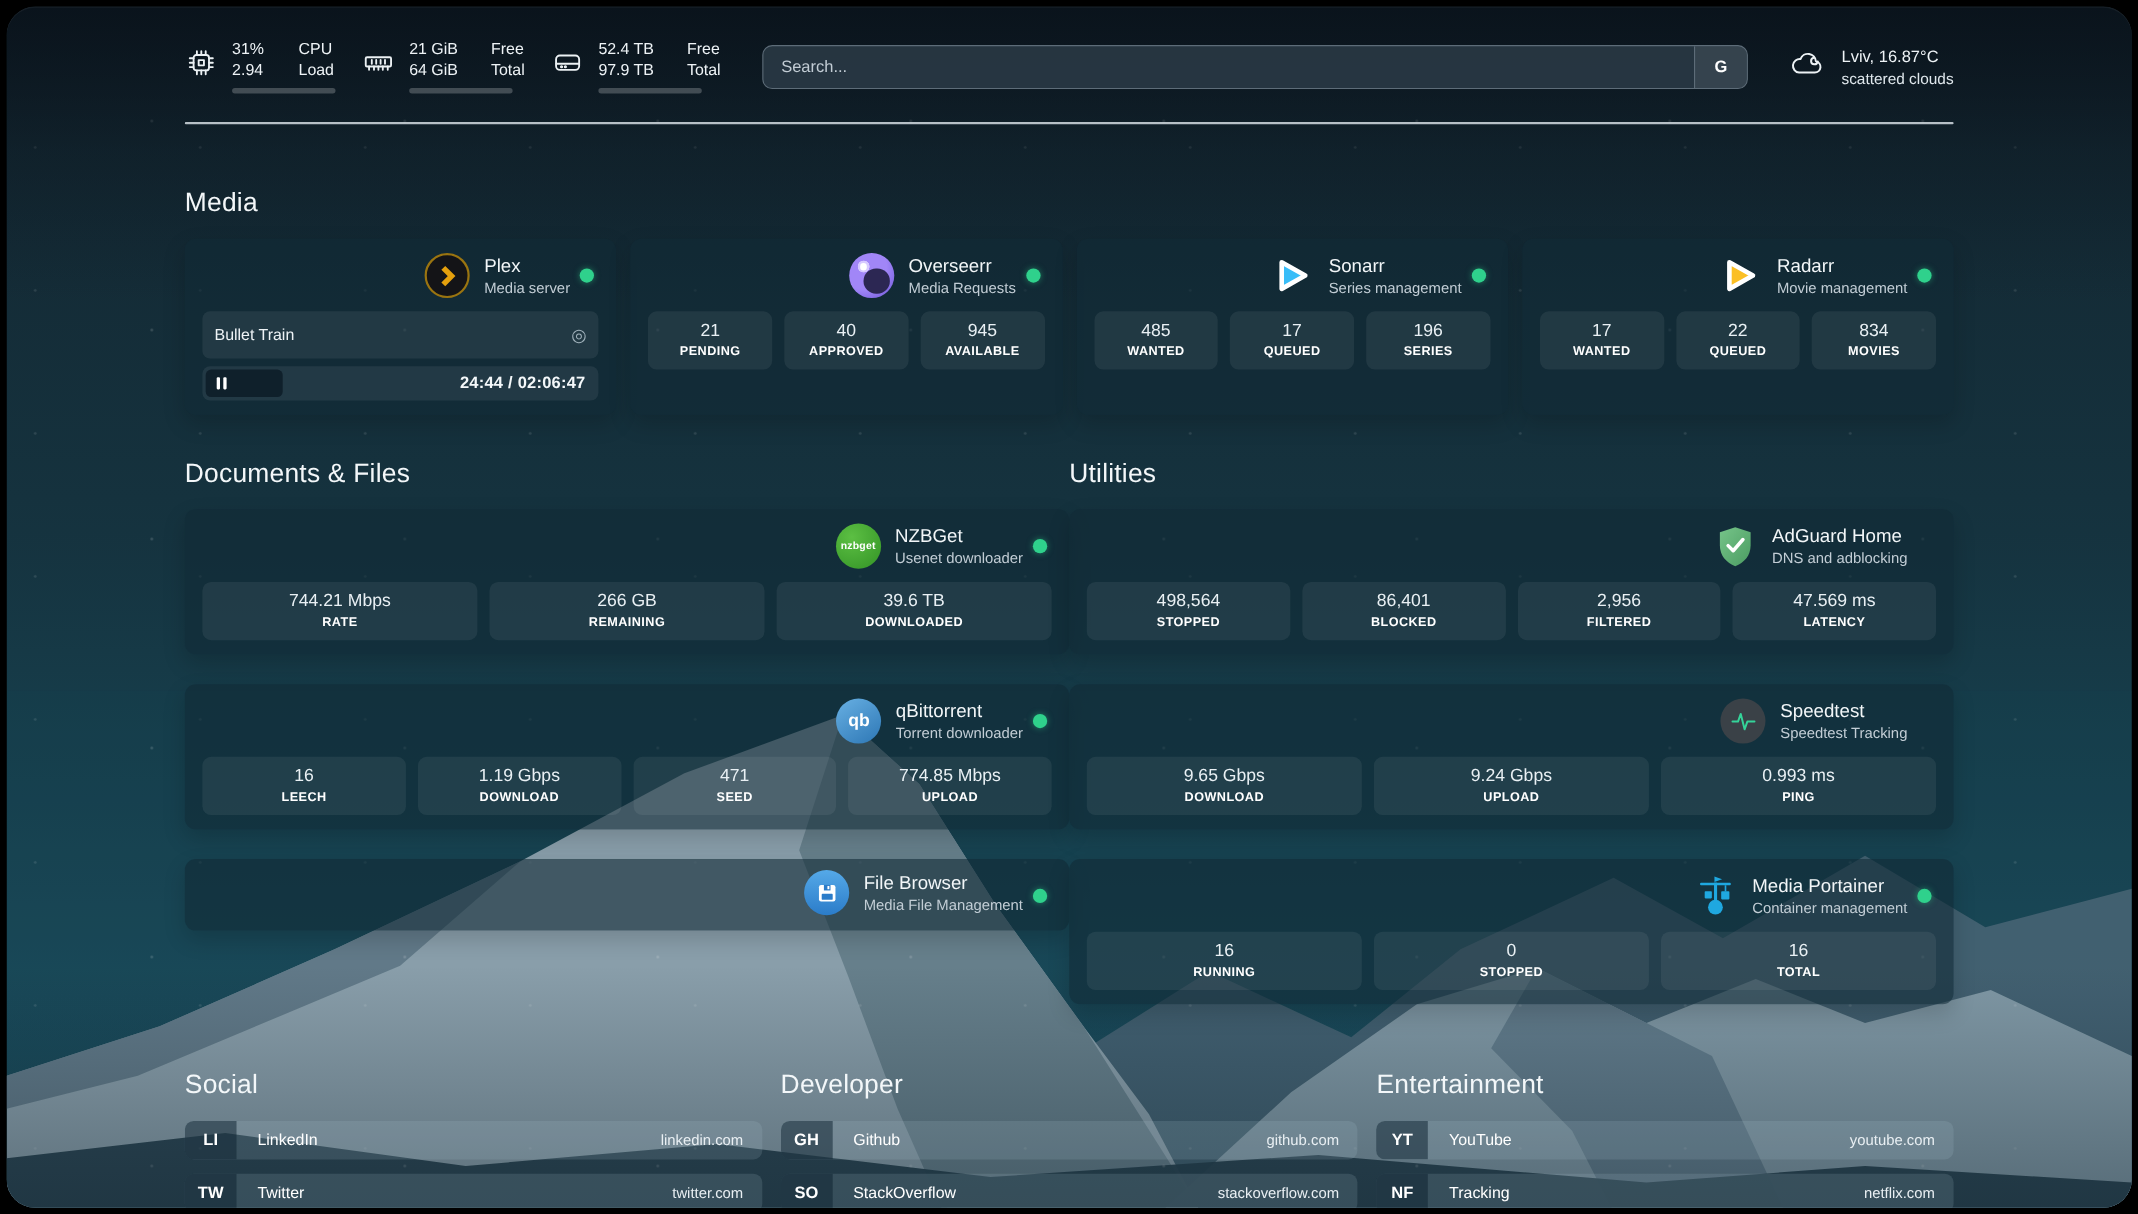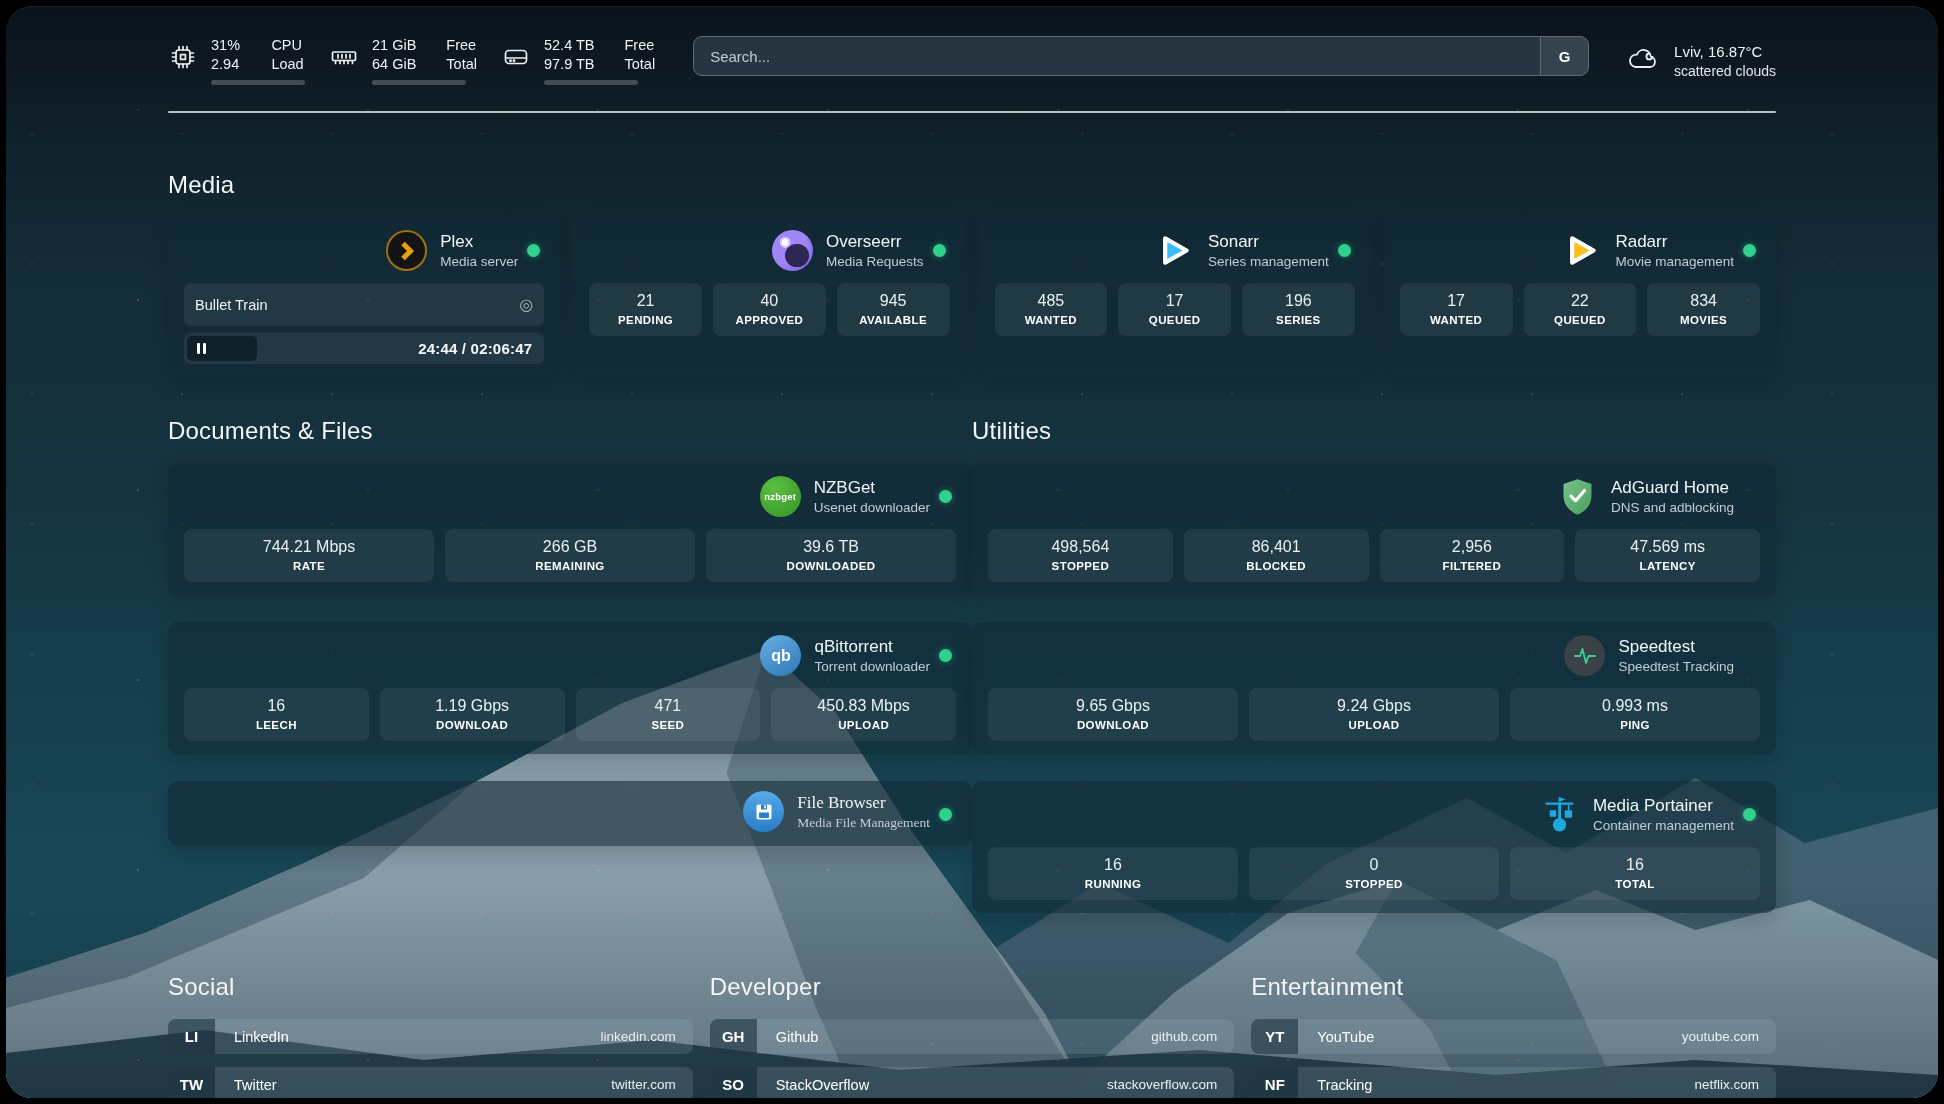--- a/index.html
+++ b/index.html
@@ -9,21 +9,21 @@
   .mountains{position:absolute;left:0;right:0;bottom:0;height:470px;z-index:0;display:block;width:100%;}
   .tint{position:absolute;inset:0;z-index:1;pointer-events:none;
     background:linear-gradient(180deg,rgba(8,16,24,.78) 0%,rgba(10,20,28,.30) 130px,rgba(10,20,28,0) 270px),
                linear-gradient(0deg,rgba(10,26,36,.35) 0%,rgba(10,26,36,0) 220px);}
   .snow{position:absolute;inset:0;z-index:1;pointer-events:none;opacity:.28;
     background-image:radial-gradient(rgba(255,255,255,.6) 1px,transparent 1.7px),radial-gradient(rgba(255,255,255,.4) 1px,transparent 1.6px);
     background-size:230px 190px,150px 130px;background-position:17px 9px,101px 63px;}
   .container{position:relative;z-index:2;width:1608px;margin:0 auto;}
 
   
-  .topbar{display:flex;padding-top:30px;}
+  .topbar{display:flex;align-items:center;padding-top:30px;}
   .metric{display:flex;align-items:flex-start;gap:13px;margin-right:24px;color:#eef3f6;}
   .metric-icon{width:30px;height:30px;margin-top:6px;flex:none;}
   .metric-icon svg{width:30px;height:30px;stroke:#ecf1f4;stroke-width:1.7;fill:none;stroke-linecap:round;stroke-linejoin:round;}
   .metric-body{display:grid;grid-template-columns:auto auto;column-gap:30px;row-gap:0;font-size:14.5px;line-height:19px;}
   .metric .bar{grid-column:1/3;width:94px;height:5px;margin-top:6px;background:rgba(255,255,255,.22);border-radius:3px;overflow:hidden;}
   .bar-fill{height:100%;background:#b9c5cd;border-radius:3px;}
   .search-wrap{flex:1;margin:0 36px 0 14px;height:38px;display:flex;align-items:stretch;border:1px solid #5d6c78;border-radius:9px;background:rgba(44,60,72,.82);overflow:hidden;}
   .search-wrap input{flex:1;background:transparent;border:none;outline:none;color:#e6edf2;font-size:15px;padding:0 16px;font-family:"Liberation Sans",sans-serif;}
   .search-wrap input::placeholder{color:#c2ccd4;}
   .g-btn{width:48px;border:none;border-left:1px solid #5d6c78;background:rgba(255,255,255,.07);color:#fff;font-size:15px;font-weight:700;display:flex;align-items:center;justify-content:center;cursor:pointer;font-family:"Liberation Sans",sans-serif;}
@@ -35,21 +35,21 @@
 
   
   .section-title{font-size:24px;font-weight:500;color:#f3f7f9;margin:0 0 18px 0;letter-spacing:.2px;}
   .media-section{margin-top:58px;}
   .cards-4{display:grid;grid-template-columns:repeat(4,1fr);gap:13px;align-items:stretch;}
   .mid-grid{display:grid;grid-template-columns:1fr 1fr;gap:0;margin-top:40px;}
   .col-stack{display:flex;flex-direction:column;gap:27px;}
 
   .card{background:rgba(16,42,54,.60);border-radius:10px;padding:13px 16px;position:relative;box-shadow:0 8px 20px rgba(0,0,0,.16);}
   .card-head{display:flex;align-items:center;gap:13px;margin-bottom:12px;padding-right:26px;justify-content:flex-end;}
-  .card-head.no-mb{margin-bottom:4px;font-family:Liberation Serif, serif;}
+  .card-head.no-mb{margin-bottom:4px;}
   .app-icon{width:41px;height:41px;flex:none;position:relative;}
   .card-title{font-size:17px;font-weight:500;color:#f2f6f8;line-height:1.3;}
   .card-desc{font-size:13.5px;color:#c2cdd5;line-height:1.3;}
   .dot{position:absolute;top:27px;right:20px;width:13px;height:13px;border-radius:50%;box-shadow:0 0 6px rgba(47,209,140,.5);}
   .stats{display:flex;gap:11px;justify-content:flex-end;}
   .stat{flex:1;background:rgba(255,255,255,.065);border-radius:8px;padding:8px 4px 9px;text-align:center;}
   .stat-v{font-size:16px;color:#e9f0f4;line-height:20px;}
   .stat-l{font-size:11.5px;font-weight:700;letter-spacing:.4px;color:#fff;margin-top:2px;line-height:14px;}
 
   
@@ -349,21 +349,21 @@
                 </div>
               <div class="stat">
                   <div class="stat-v">1.19 Gbps</div>
                   <div class="stat-l">DOWNLOAD</div>
                 </div>
               <div class="stat">
                   <div class="stat-v">471</div>
                   <div class="stat-l">SEED</div>
                 </div>
               <div class="stat">
-                  <div class="stat-v">450.83 Mbps</div>
+                  <div class="stat-v">774.85 Mbps</div>
                   <div class="stat-l">UPLOAD</div>
                 </div>
             </div>
           </div>
 
           <div class="card" style="padding:10px 16px;">
             <div class="card-head no-mb">
               <span class="app-icon">
                 <span class="circle fb-bg">
                   <svg width="20" height="20" viewBox="0 0 20 20">

